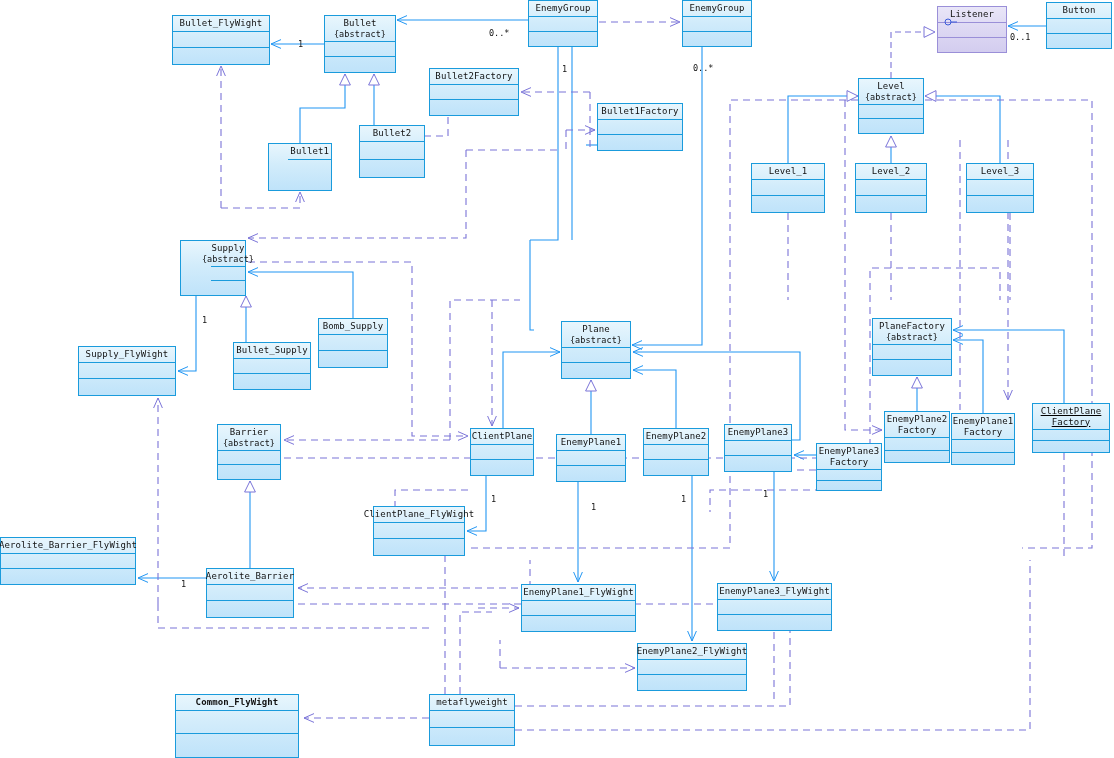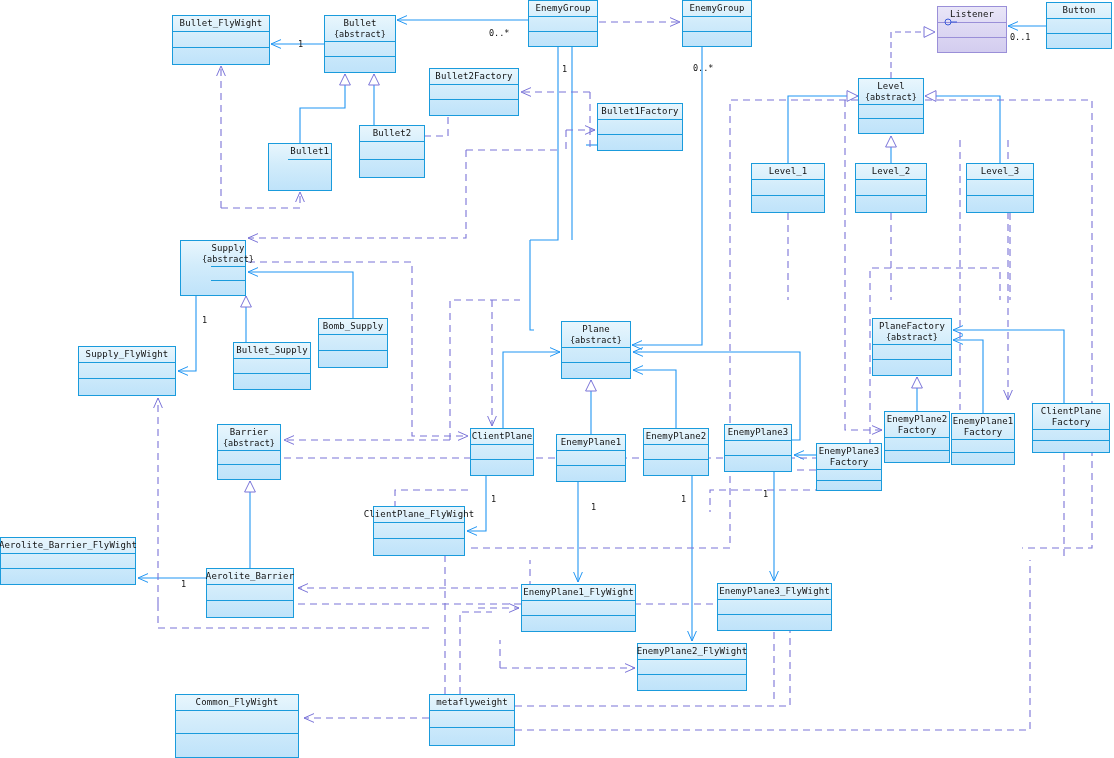--- a/index.html
+++ b/index.html
@@ -427,21 +427,21 @@
         <div class="uml-attrs"></div>
         <div class="uml-ops"></div>
       </div>
       <div class="uml-class" style="left: 951px; top: 413px; width: 64px; height: 52px;">
         <div class="uml-name">
           <div>EnemyPlane1 Factory</div>
         </div>
         <div class="uml-attrs"></div>
         <div class="uml-ops"></div>
       </div>
-      <div class="uml-class" style="left: 1032px; top: 403px; width: 78px; height: 50px;">
+      <div class="uml-class" style="left: 1032px; top: 403px; width: 78px; height: 50px; text-decoration: underline;">
         <div class="uml-name">
           <div>ClientPlane Factory</div>
         </div>
         <div class="uml-attrs"></div>
         <div class="uml-ops"></div>
       </div>
       <div class="uml-class" style="left: 816px; top: 443px; width: 66px; height: 48px;">
         <div class="uml-name">
           <div>EnemyPlane3 Factory</div>
         </div>
@@ -483,21 +483,21 @@
         <div class="uml-attrs"></div>
         <div class="uml-ops"></div>
       </div>
       <div class="uml-class" style="left: 637px; top: 643px; width: 110px; height: 48px;">
         <div class="uml-name">
           <div>EnemyPlane2_FlyWight</div>
         </div>
         <div class="uml-attrs"></div>
         <div class="uml-ops"></div>
       </div>
-      <div class="uml-class" style="left: 175px; top: 694px; width: 124px; height: 64px;">
+      <div class="uml-class" style="left: 175px; top: 694px; width: 124px; height: 64px; font-weight: bold;">
         <div class="uml-name">
           <div>Common_FlyWight</div>
         </div>
         <div class="uml-attrs"></div>
         <div class="uml-ops"></div>
       </div>
       <div class="uml-class" style="left: 429px; top: 694px; width: 86px; height: 52px;">
         <div class="uml-name">
           <div>metaflyweight</div>
         </div>

